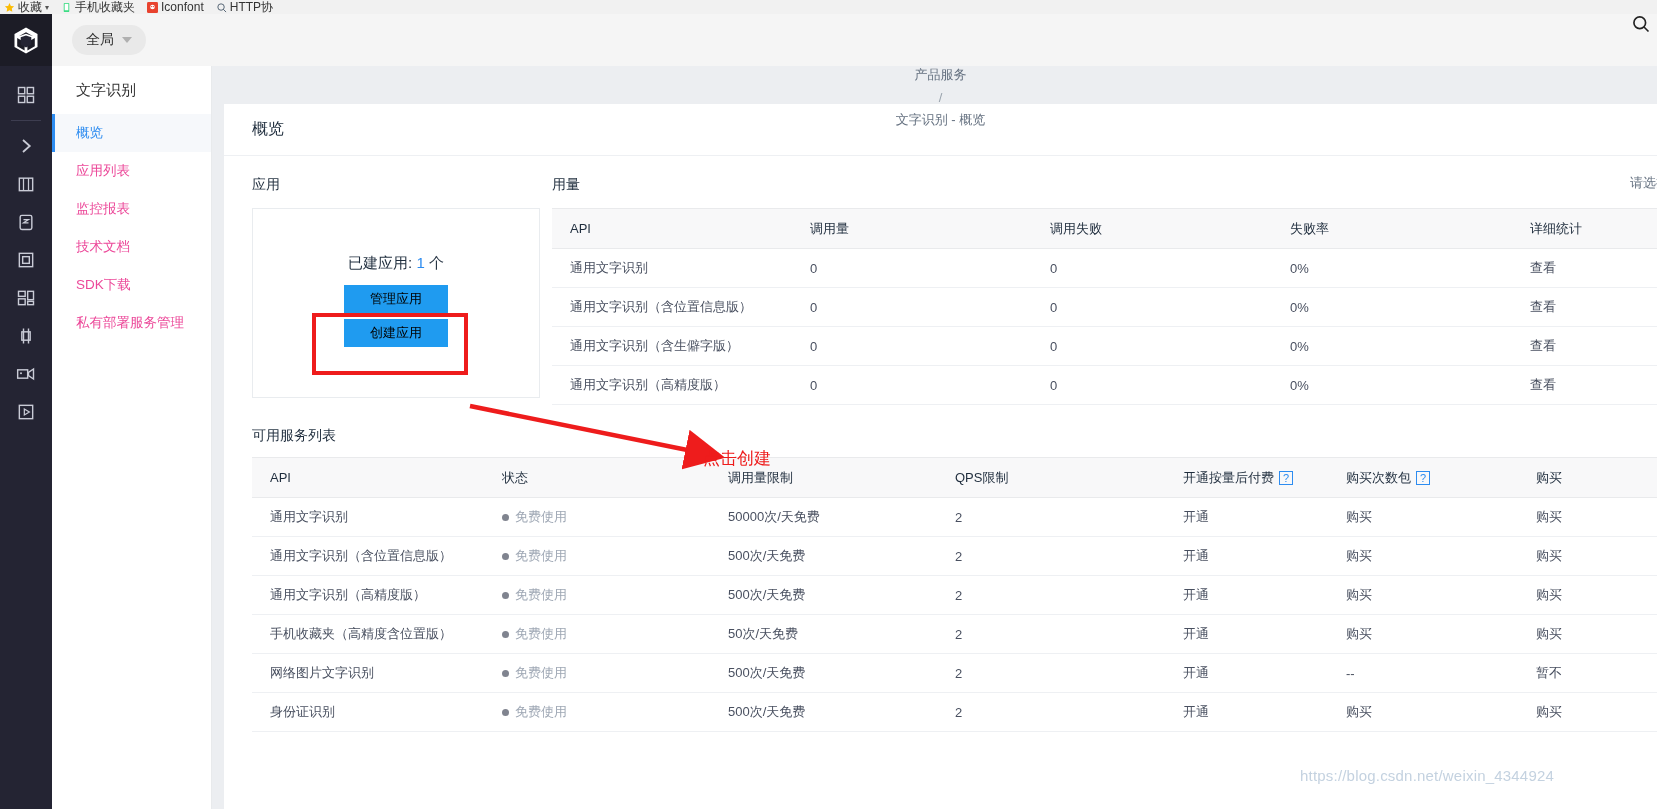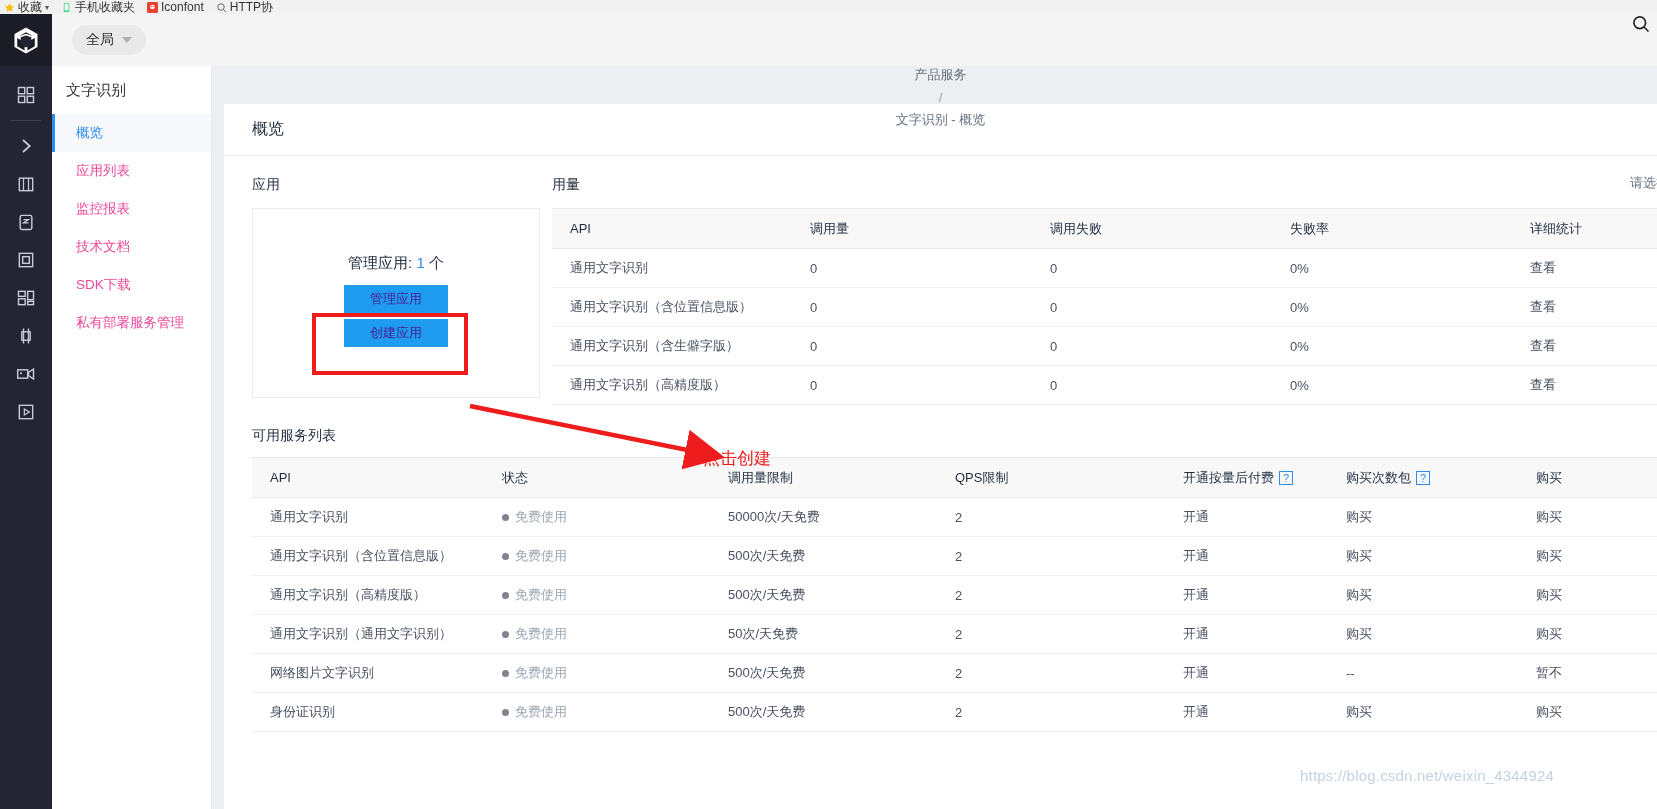--- a/index.html
+++ b/index.html
@@ -57,21 +57,21 @@
   }
   .rail-gap { height: 10px; }
   .rail-div { width: 30px; height: 1px; background: #3d3d50; margin: 6px auto; }
 
   
   .leftnav {
     position: absolute; left: 52px; top: 66px; width: 160px; height: 743px;
     background: #fff; border-right: 1px solid #e8eaec;
   }
   .leftnav-title {
-    height: 48px; display: flex; align-items: center; padding-left: 14px;
+    height: 48px; display: flex; align-items: center; padding-left: 24px;
     font-size: 15px; color: #333;
   }
   .nav-item {
     height: 38px; display: flex; align-items: center; padding-left: 24px;
     font-size: 13.5px; color: #ec4899; cursor: pointer; position: relative;
   }
   .nav-item.active { color: #2d8cf0; background: #f6f8fb; }
   .nav-item.active::before {
     content: ""; position: absolute; left: 0; top: 0; bottom: 0;
     width: 3px; background: #2d8cf0;
@@ -100,21 +100,21 @@
 
   
   .app-col { width: 300px; flex: 0 0 300px; }
   .app-card {
     width: 288px; height: 190px; border: 1px solid #e9ecef; background: #fff;
     display: flex; flex-direction: column; align-items: center; justify-content: center;
   }
   .app-count { font-size: 15px; color: #1f2d3d; margin-bottom: 12px; }
   .app-count .num { color: #2d8cf0; }
   .btn-blue {
-    width: 104px; height: 28px; background: #1f9bf0; color: #4c1d95;
+    width: 104px; height: 28px; background: #1f9bf0; color: #000000;
     font-size: 13px; border: none; cursor: pointer;
     display: flex; align-items: center; justify-content: center;
     margin-bottom: 6px;
   }
 
   
   .usage-col { flex: 1; padding-right: 0; position: relative; }
   .usage-select {
     position: absolute; right: 0; top: -2px; font-size: 13px; color: #657180;
     white-space: nowrap; cursor: pointer;
@@ -327,21 +327,21 @@
       <div class="panel-head">概览</div>
 
       <div class="panel-body">
 
         <div class="row-top">
 
           <div class="app-col">
             <div class="sec-label">应用</div>
             <div class="app-card">
               <div class="app-count">
-                <span>管理应用:</span>
+                <span>已建应用:</span>
                 <span class="num">1</span>
                 <span>个</span>
               </div>
               <div class="btn-blue">管理应用</div>
               <div class="btn-blue">创建应用</div>
             </div>
           </div>
 
           <div class="usage-col">
             <div class="sec-label">用量</div>
@@ -445,21 +445,21 @@
             <tr>
               <td>通用文字识别（高精度版）</td>
               <td><span class="status-dot"></span><span class="status-txt">免费使用</span></td>
               <td>500次/天免费</td>
               <td>2</td>
               <td class="lnk">开通</td>
               <td class="lnk">购买</td>
               <td class="lnk">购买</td>
             </tr>
             <tr>
-              <td>通用文字识别（通用文字识别）</td>
+              <td>手机收藏夹（高精度含位置版）</td>
               <td><span class="status-dot"></span><span class="status-txt">免费使用</span></td>
               <td>50次/天免费</td>
               <td>2</td>
               <td class="lnk">开通</td>
               <td class="lnk">购买</td>
               <td class="lnk">购买</td>
             </tr>
             <tr>
               <td>网络图片文字识别</td>
               <td><span class="status-dot"></span><span class="status-txt">免费使用</span></td>

